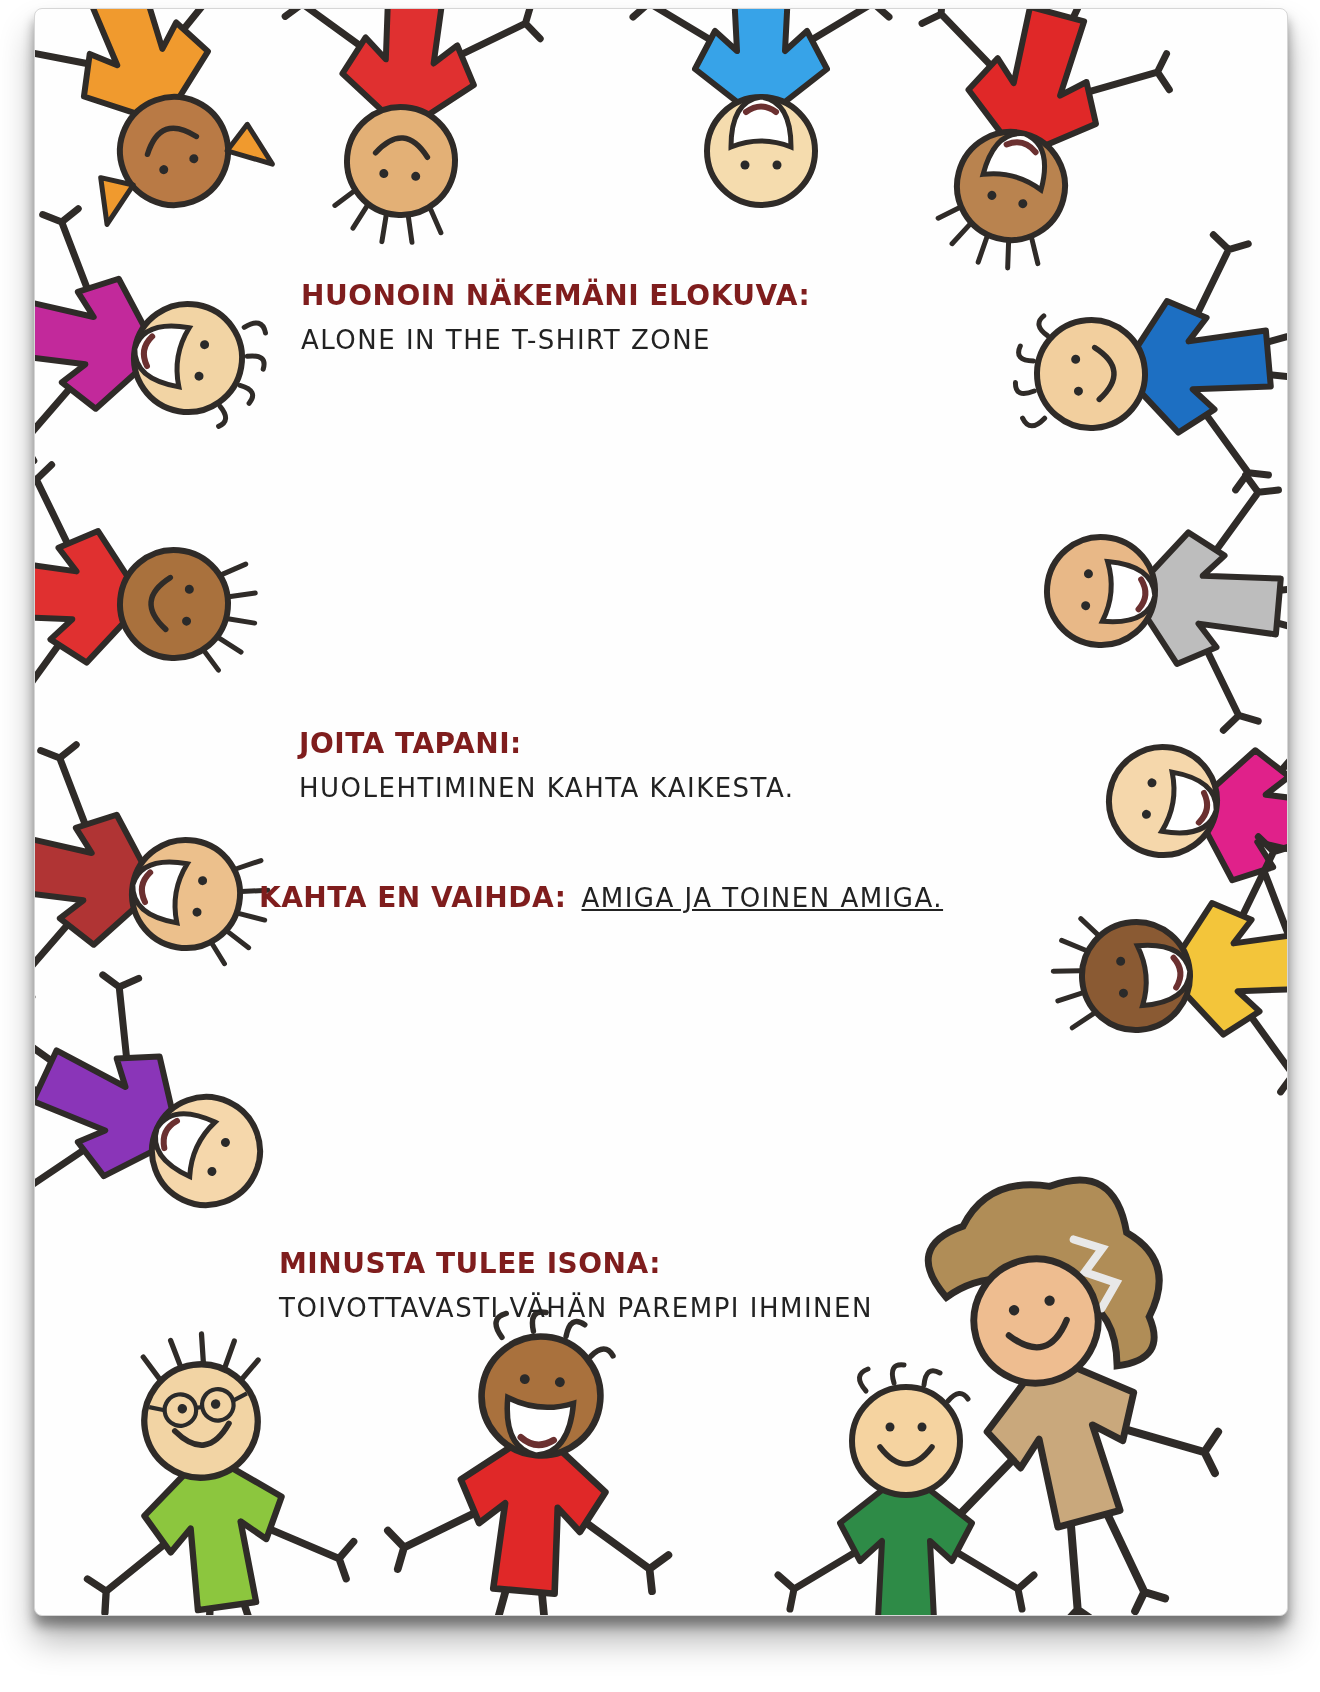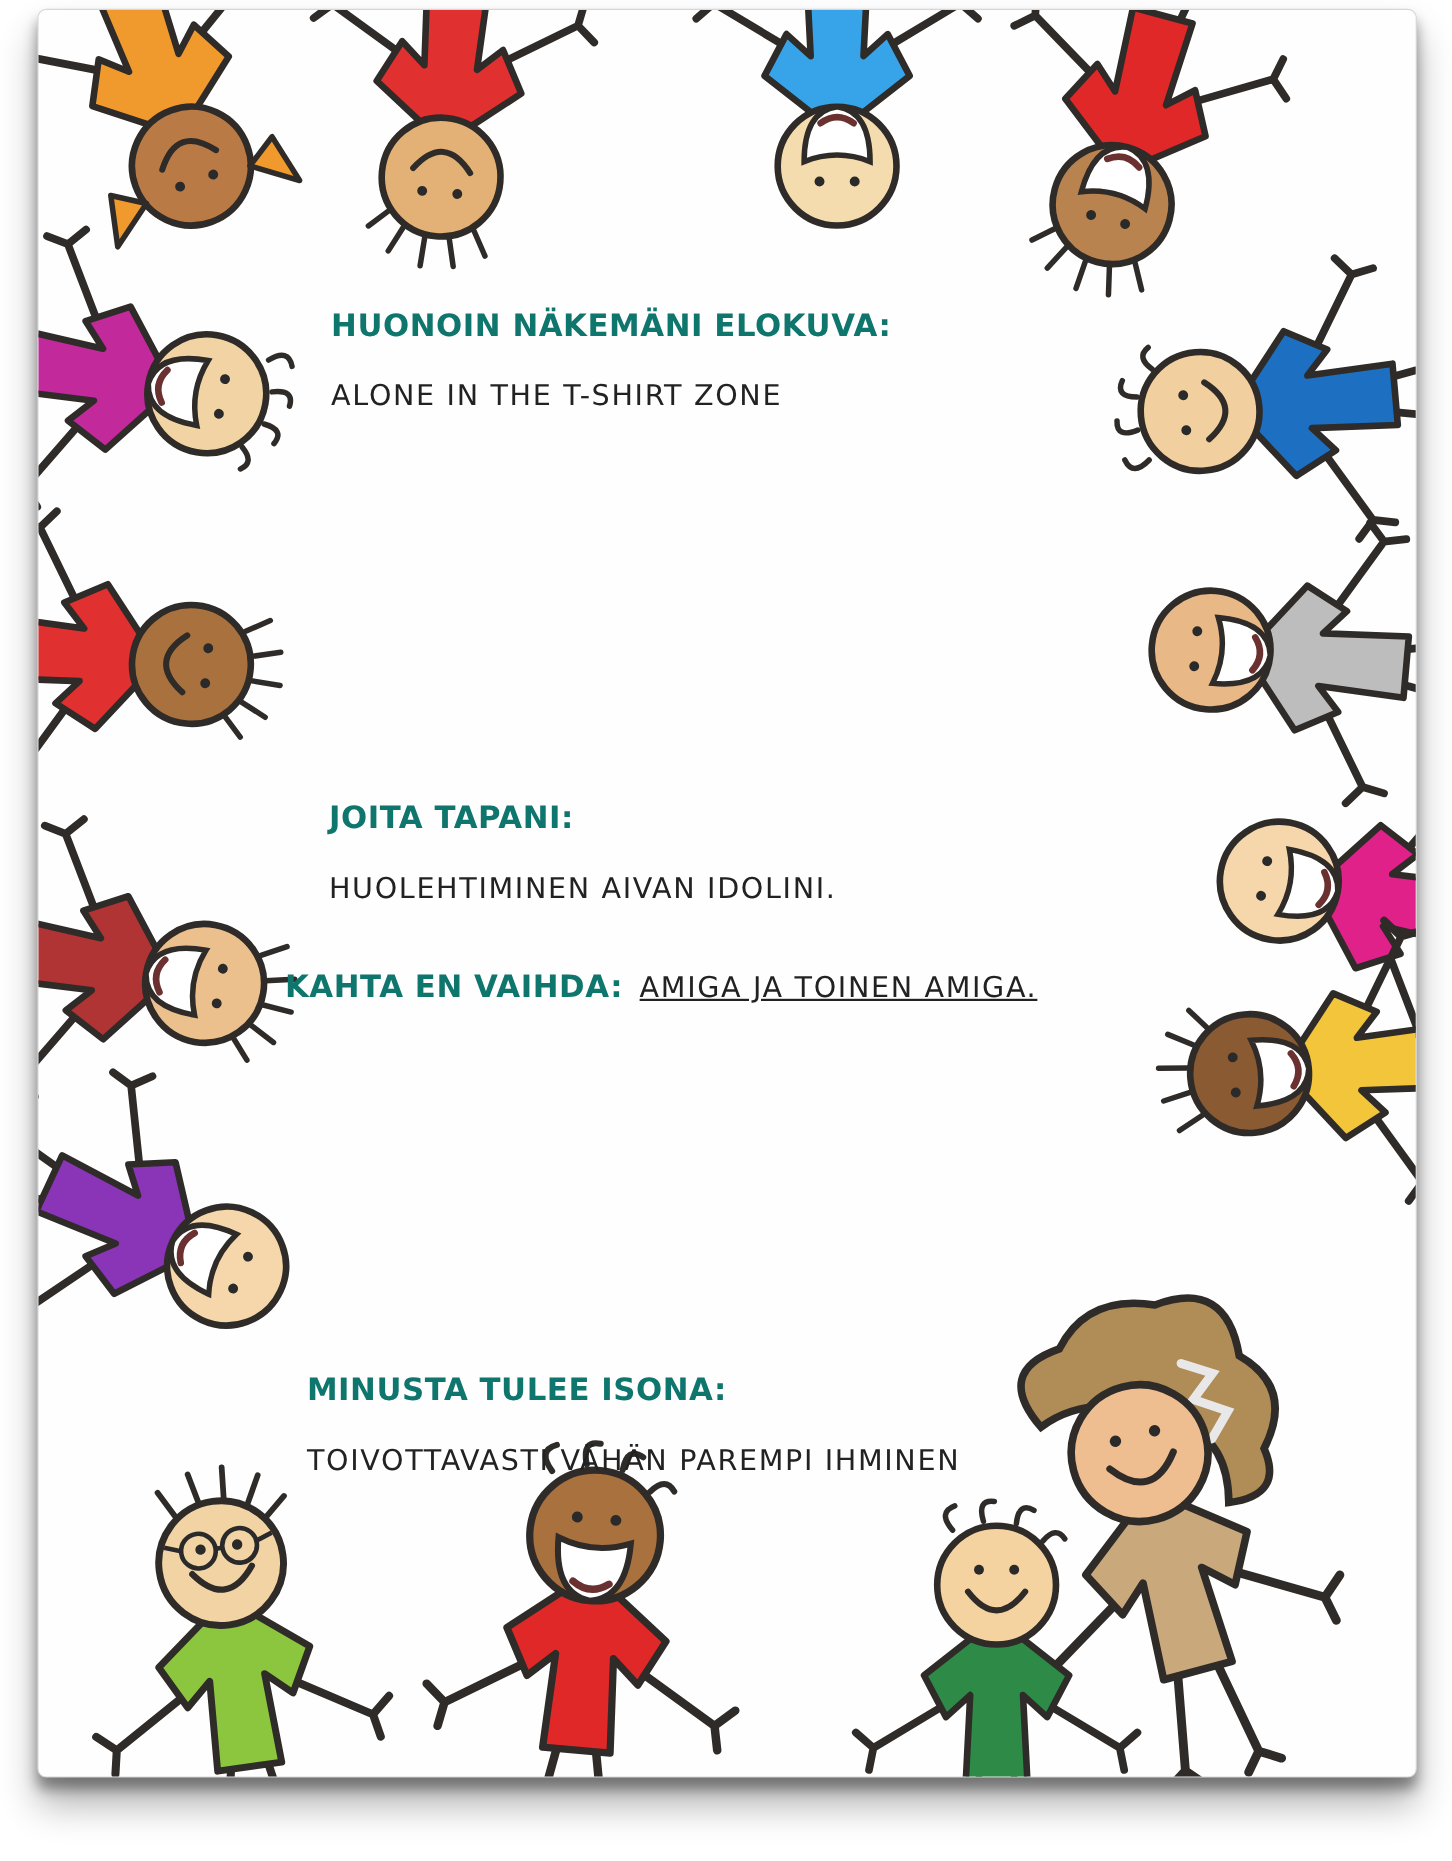--- a/index.html
+++ b/index.html
@@ -4,23 +4,23 @@
 <style>
   html,body{margin:0;padding:0;background:#ffffff;}
   .stage{position:relative;width:1320px;height:1692px;background:#ffffff;overflow:hidden;
          font-family:"DejaVu Sans","Liberation Sans",sans-serif;}
   .paper{position:absolute;left:34px;top:8px;width:1252px;height:1606px;background:#fefefe;
          border:1px solid #d6d6d6;border-radius:8px;overflow:hidden;
          box-shadow:0 10px 12px rgba(0,0,0,.38),0 24px 34px rgba(0,0,0,.30);}
   .canvas{position:absolute;left:-34px;top:-8px;width:1320px;height:1692px;}
   .kids{position:absolute;left:0;top:0;width:1320px;height:1692px;}
   .section{position:absolute;width:730px;}
-  .heading{font-weight:800;font-size:28px;line-height:38px;color:#0f766e;letter-spacing:.5px;
+  .heading{font-weight:800;font-size:28px;line-height:38px;color:#7f1d1d;letter-spacing:.5px;
            white-space:pre-line;}
-  .body{font-size:26px;line-height:43px;color:#222;letter-spacing:1.5px;margin-top:24px;
+  .body{font-size:26px;line-height:43px;color:#222;letter-spacing:1.5px;margin-top:4px;
         white-space:pre-line;}
   .inline .heading,.inline .body{display:inline;white-space:normal;}
   .inline .body{margin-left:10px;text-decoration:underline;}
   .s1{left:300px;top:276px}
   .s2{left:300px;top:444px}
   .s3{left:298px;top:724px}
   .s4{left:258px;top:876px;width:960px}
   .s5{left:278px;top:994px}
   .s5 .heading{line-height:50px}
   .s6{left:278px;top:1244px}
@@ -208,21 +208,21 @@
       <div class="section s1">
         <div class="heading">HUONOIN NÄKEMÄNI ELOKUVA:</div>
         <div class="body">ALONE IN THE T-SHIRT ZONE</div>
       </div>
 
       <div class="section s2">
       </div>
 
       <div class="section s3">
         <div class="heading">JOITA TAPANI:</div>
-        <div class="body">HUOLEHTIMINEN AIVAN IDOLINI.</div>
+        <div class="body">HUOLEHTIMINEN KAHTA KAIKESTA.</div>
       </div>
 
       <div class="section s4 inline">
         <span class="heading">KAHTA EN VAIHDA:</span>
         <span class="body">AMIGA JA TOINEN AMIGA.</span>
       </div>
 
 
       <div class="section s6">
         <div class="heading">MINUSTA TULEE ISONA:</div>

